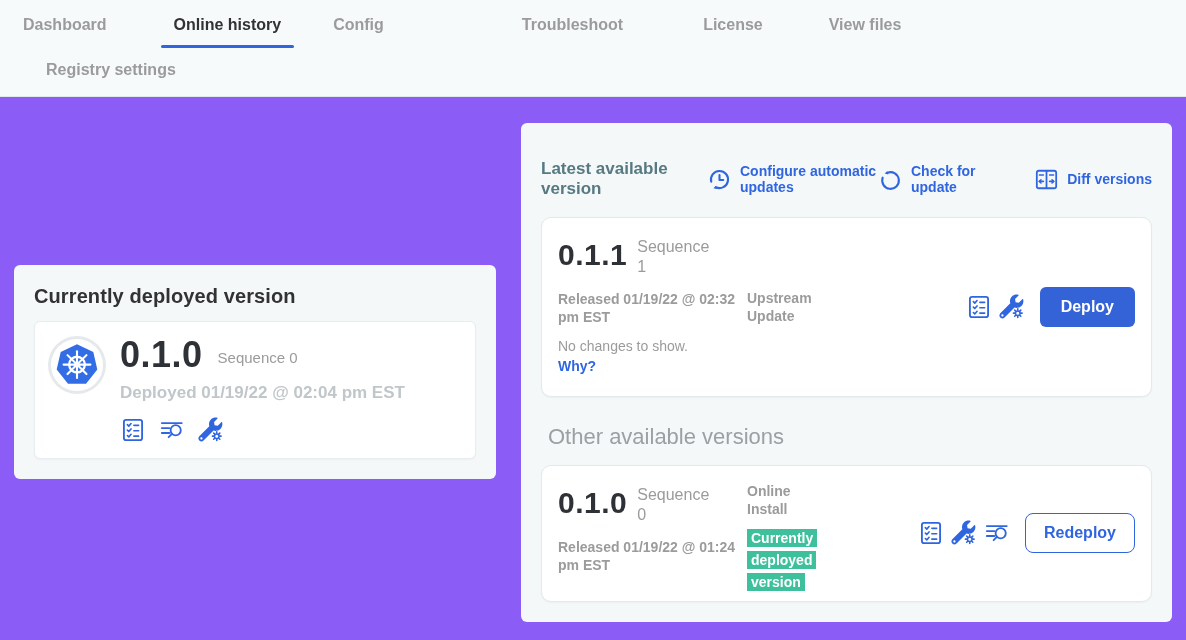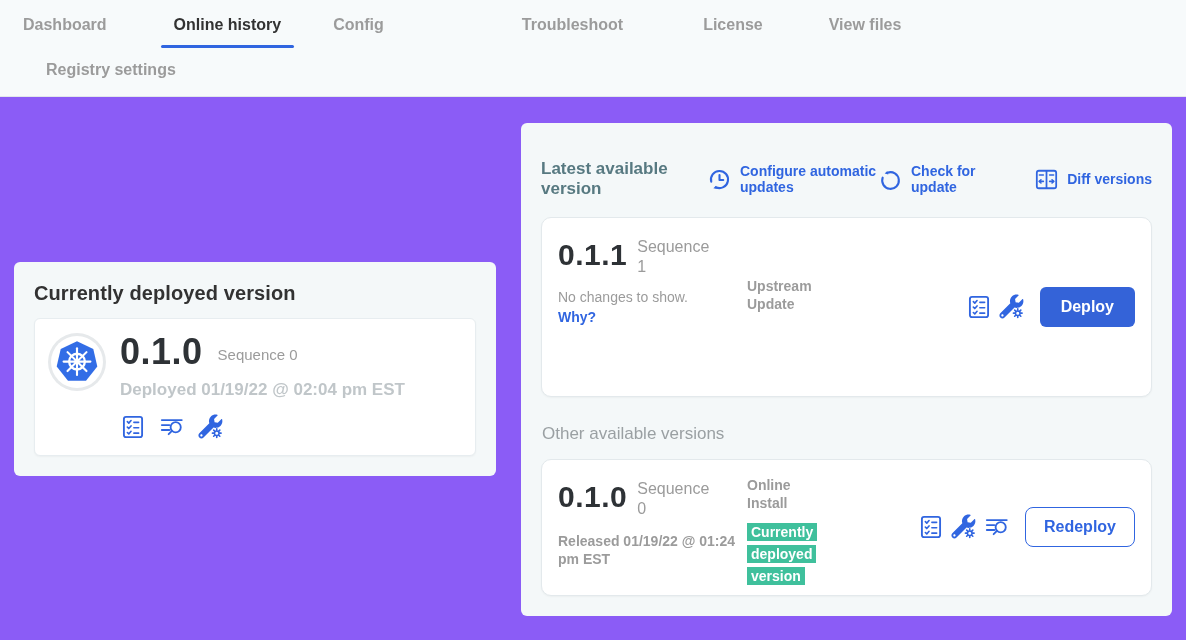--- a/index.html
+++ b/index.html
@@ -52,30 +52,30 @@
 
   .release-card { position:relative; background:#fff; border:1px solid #e3e9ec; border-radius:10px; padding:16px; box-shadow:0 1px 2px rgba(0,0,0,.04); }
   .card-latest { height:180px; }
   .card-other { height:137px; }
   .ver-big { font-size:30px; font-weight:700; color:#2e3236; letter-spacing:.5px; line-height:1; }
   .seq-wrap { width:68px; margin-left:10px; padding-top:3px; font-size:16px; color:var(--text-gray,#9b9b9b); line-height:1.25; }
   .released { margin-top:13px; width:178px; font-size:14px; font-weight:700; color:var(--text-gray,#9b9b9b); line-height:1.3; }
   .changes { margin-top:12px; font-size:14px; color:var(--text-gray,#9b9b9b); }
   .why-link { display:inline-block; margin-top:4px; font-size:14px; font-weight:700; color:var(--accent,#3065e0); cursor:pointer; }
   .src-col { position:absolute; left:205px; width:86px; font-size:14px; font-weight:700; color:var(--text-gray,#9b9b9b); line-height:1.3; }
-  .src-latest { top:59px; }
+  .src-latest { top:71px; }
   .src-other { top:16px; width:60px; }
   .badge-wrap { position:absolute; left:205px; top:61px; width:80px; line-height:21px; }
   .badge-inline { background:var(--green,#3fc09c); color:#fff; font-size:14px; font-weight:700; padding:1px 4px; -webkit-box-decoration-break:clone; box-decoration-break:clone; }
   .actions { position:absolute; right:16px; top:50%; transform:translateY(-50%); display:flex; align-items:center; gap:7px; }
   .actions .btn { margin-left:8px; }
   .btn { font-family:inherit; font-size:16px; font-weight:700; border-radius:6px; cursor:pointer; line-height:1; }
   .btn-deploy { background:var(--button,#3463d8); color:#fff; border:none; padding:12px 21px; }
   .btn-redeploy { background:#fff; color:var(--accent,#3065e0); border:1.5px solid var(--accent,#3065e0); border-radius:8px; padding:11px 18px; }
-  .other-title { margin:27px 1px 15px; font-size:17px; font-weight:500; color:#9aa0a3; }
+  .other-title { margin:27px 7px 15px; font-size:22px; font-weight:500; color:#9aa0a3; }
 </style>
 </head>
 <body>
 
 <svg width="0" height="0" style="position:absolute" aria-hidden="true">
   <defs>
     <symbol id="i-checklist" viewBox="0 0 24 24">
       <rect x="3.6" y="2.6" width="16.8" height="18.8" rx="2" fill="none" stroke="currentColor" stroke-width="1.7"></rect>
       <g fill="none" stroke="currentColor" stroke-width="1.5" stroke-linecap="round" stroke-linejoin="round">
         <path d="M6.8 7.1l1.3 1.3 2.1-2.4"></path>
@@ -225,20 +225,21 @@
             </svg>
           <span class="lbl">Diff versions</span>
         </span>
       </div>
 
       <div class="release-card card-latest">
         <div class="ver-row">
           <span class="ver-big">0.1.1</span>
           <span class="seq-wrap">Sequence 1</span>
         </div>
+        <div class="released">Released 01/19/22 @ 02:32 pm EST</div>
         <div class="changes">No changes to show.</div>
         <span class="why-link">Why?</span>
         <div class="src-col src-latest">Upstream Update</div>
         <div class="actions">
           <span class="icon-btn">
               <svg class="icon" viewBox="0 0 24 24">
                 <use href="#i-checklist"></use>
               </svg>
             </span>
           <span class="icon-btn">

